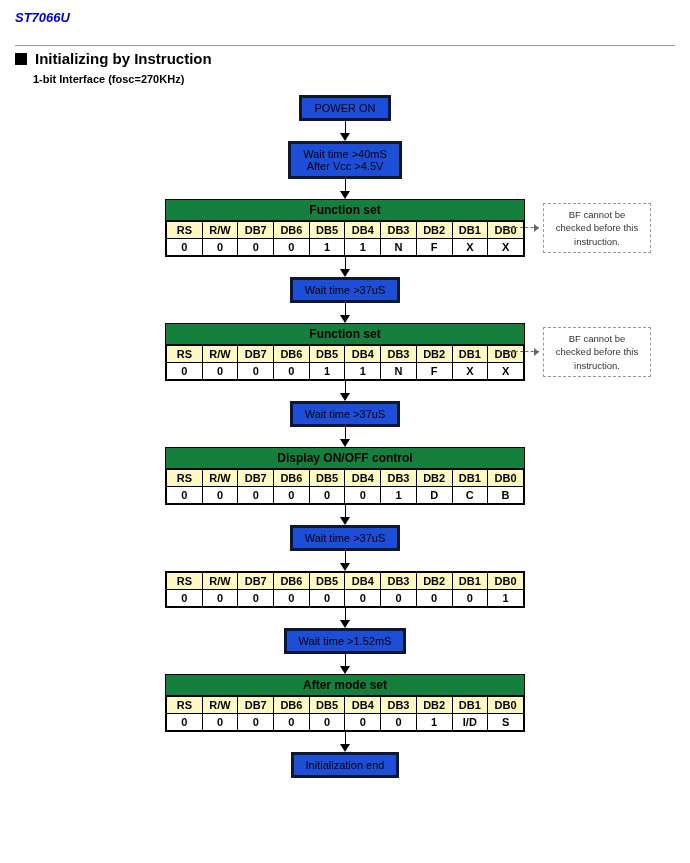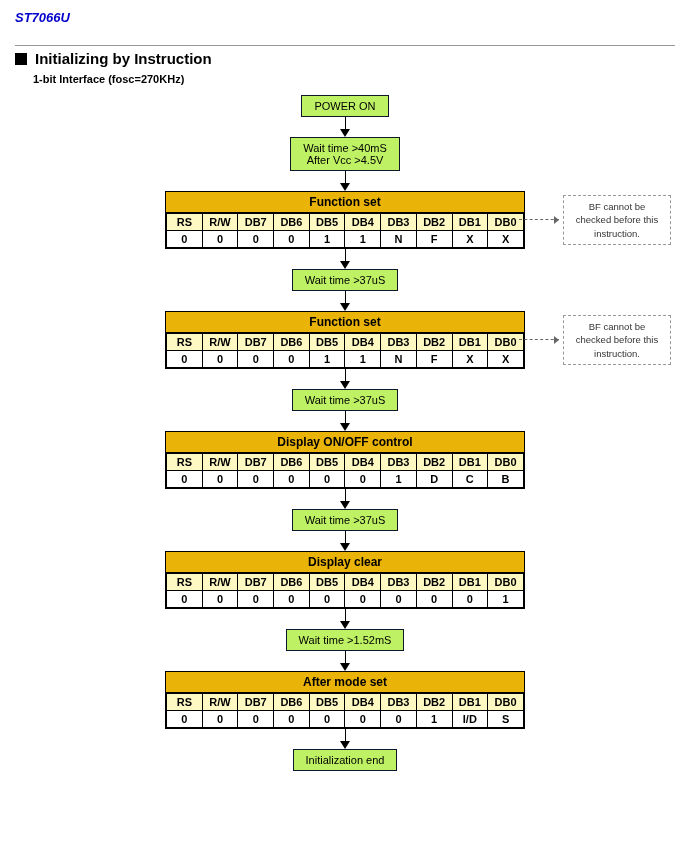--- a/index.html
+++ b/index.html
@@ -43,24 +43,24 @@
       margin-left: 18px;
     }
     .flowchart {
       display: flex;
       flex-direction: column;
       align-items: center;
       width: 100%;
       position: relative;
     }
     .flow-box {
-      border: 1px solid #0f172a;
+      border: 3px solid #0f172a;
       padding: 4px 12px;
       text-align: center;
-      background: #bef264;
+      background: #1d4ed8;
       font-size: 11px;
       white-space: nowrap;
     }
     .arrow-down {
       width: 0;
       height: 0;
       border-left: 5px solid transparent;
       border-right: 5px solid transparent;
       border-top: 8px solid #000;
       margin: 0 auto;
@@ -83,21 +83,21 @@
       width: 360px;
       margin: 0 auto;
       position: relative;
     }
     .instr-title {
       text-align: center;
       font-weight: bold;
       font-size: 12px;
       border-bottom: 1px solid #000;
       padding: 3px 0;
-      background: #eab308;
+      background: #15803d;
     }
     .instr-table {
       width: 100%;
       border-collapse: collapse;
     }
     .instr-table th, .instr-table td {
       border: 1px solid #000;
       text-align: center;
       padding: 2px 1px;
       font-size: 11px;
@@ -112,21 +112,21 @@
     }
     .row-with-note {
       display: flex;
       align-items: center;
       justify-content: center;
       position: relative;
       width: 100%;
     }
     .note-right {
       position: absolute;
-      right: 4px;
+      right: 24px;
       display: flex;
       align-items: center;
     }
     .dashed-line {
       width: 40px;
       border-top: 1px dashed #666;
       position: relative;
     }
     .dashed-line::after {
       content: '';
@@ -321,21 +321,20 @@
 
   <div class="flow-box">Wait time &gt;37uS</div>
 
   <div class="arrow-container">
     <div class="arrow-line"></div>
     <div class="arrow-down"></div>
   </div>
 
   <div class="row-with-note">
     <div class="instr-block">
-      <div class="instr-title">Display clear</div>
       <table class="instr-table">
         <tbody>
             <tr>
           <th>RS</th>
           <th>R/W</th>
           <th>DB7</th>
           <th>DB6</th>
           <th>DB5</th>
           <th>DB4</th>
           <th>DB3</th>

